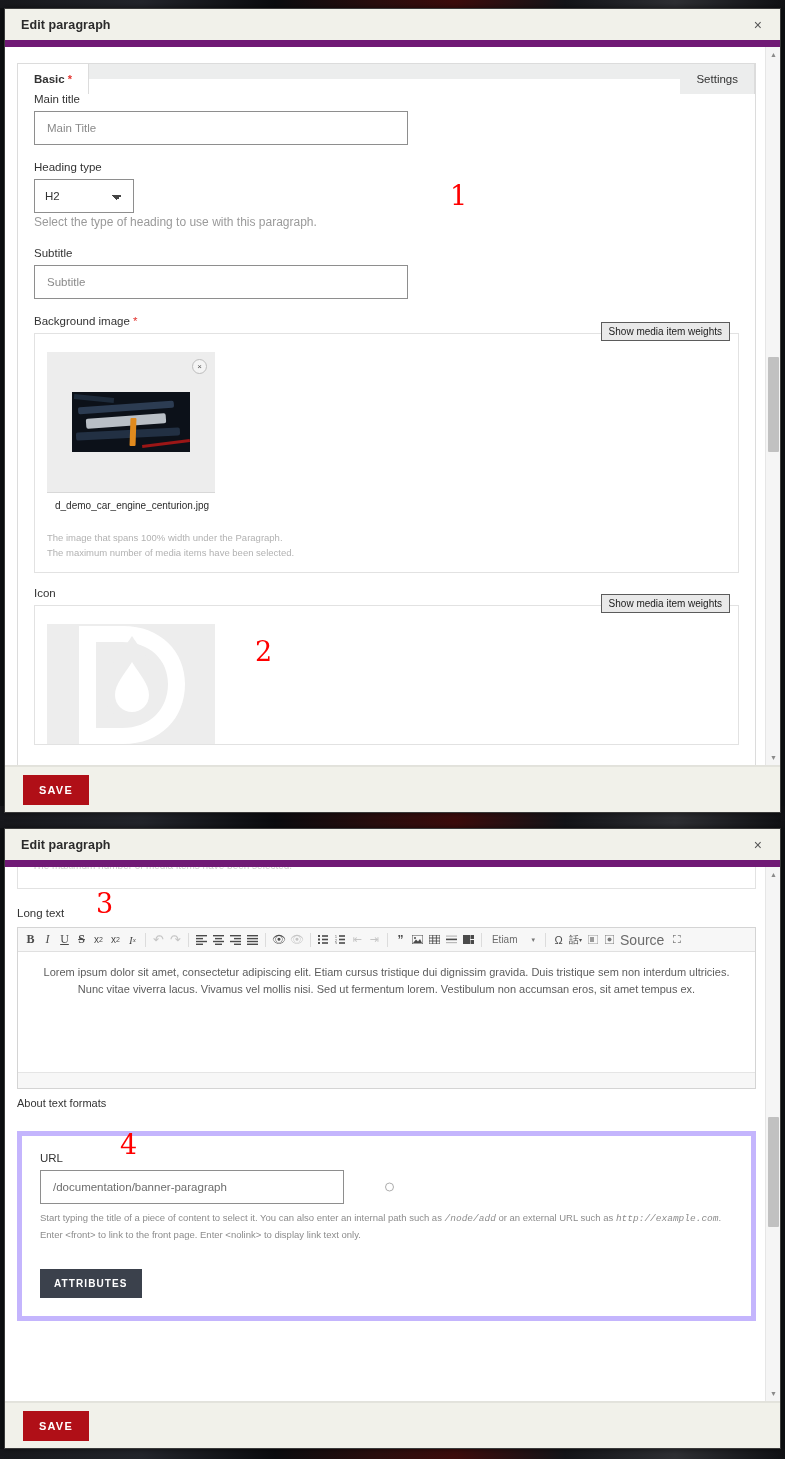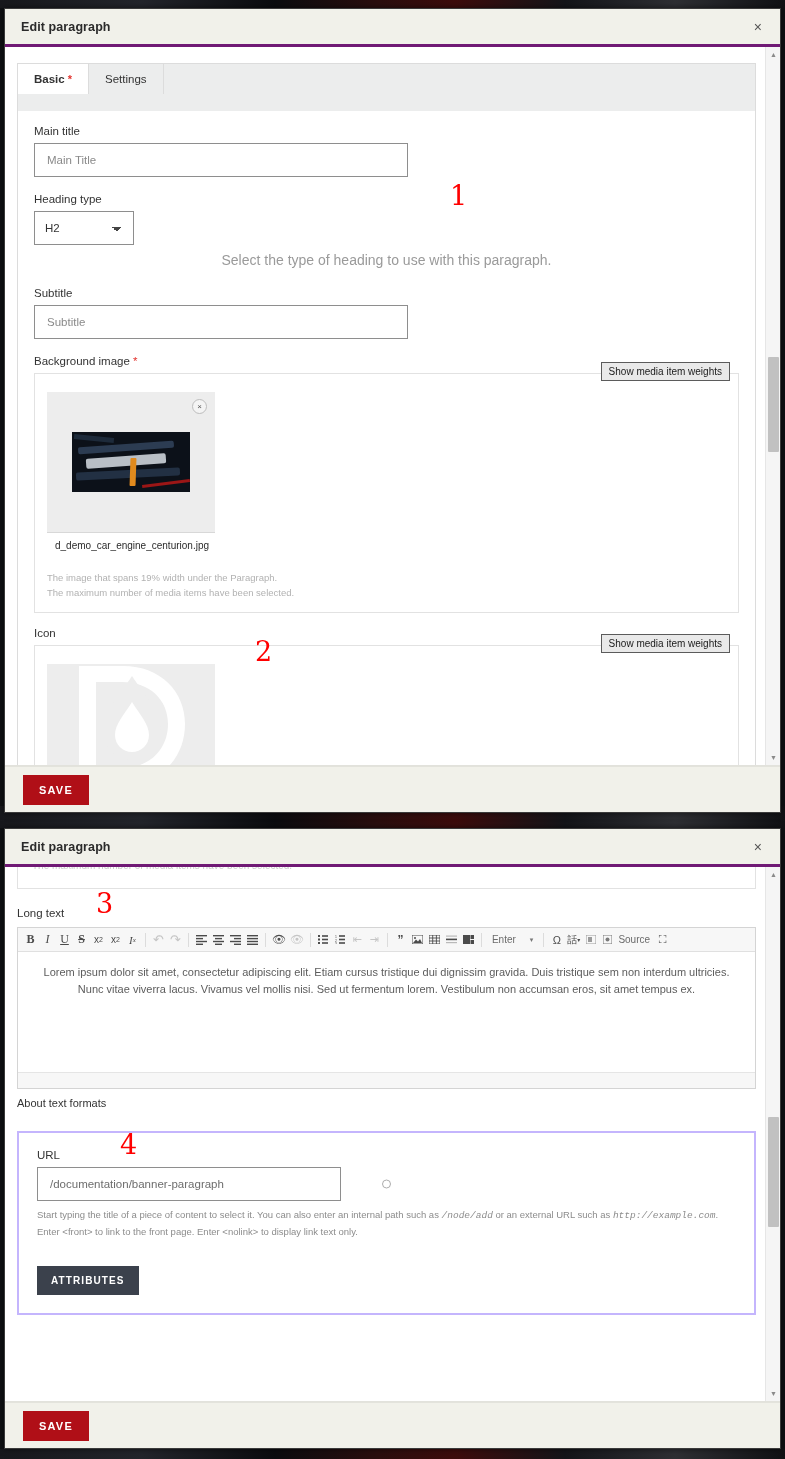--- a/index.html
+++ b/index.html
@@ -20,21 +20,21 @@
   
   .modal {
     position: absolute; left: 4px; width: 777px;
     background: #fff;
     border: 1px solid #3a3a3a;
     box-shadow: 0 0 6px rgba(0,0,0,.55);
     display: flex; flex-direction: column;
     overflow: hidden;
   }
   .modal-header {
-    background: #f1f1ea; border-bottom: 3px solid #701a75;
+    background: #f1f1ea; border-bottom: 7px solid #701a75;
     height: 38px; display: flex; align-items: center;
     padding: 0 14px 0 16px; flex: none;
   }
   .modal-title { font-size: 12.5px; font-weight: bold; color: #2b2b2b; letter-spacing: .1px; }
   .modal-close {
     margin-left: auto; font-size: 14px; color: #555; line-height: 1;
     cursor: pointer; padding: 2px 4px; font-family: "Liberation Sans", sans-serif;
   }
   .modal-body {
     position: relative; flex: 1 1 auto; background: #fff;
@@ -66,21 +66,21 @@
   .vscroll .arrow.down { bottom: 0; }
   .vscroll .thumb {
     position: absolute; left: 2px; width: 11px;
     background: #c1c1c1; border-radius: 1px;
   }
 
   
   .tabs {
     display: flex; background: #eceded;
     border: 1px solid #dcdcdc; border-bottom: none;
-    height: 48px; margin: 6px 0 0 0;
+    height: 16px; margin: 6px 0 0 0; justify-content: space-between;
   }
   .tab {
     padding: 0 16px; height: 30px; line-height: 30px;
     font-size: 11.5px; color: #333; cursor: pointer;
     border-right: 1px solid #dcdcdc; background: #eceded;
   }
   .tab.active { background: #fff; font-weight: bold; }
   .tab .req { color: #e3342f; font-size: 11px; margin-left: 3px; }
   .tabpanel {
     border: 1px solid #dcdcdc; border-top: none;
@@ -103,21 +103,21 @@
     font-size: 11.5px; color: #333; padding: 0 10px;
     font-family: "Liberation Sans", sans-serif;
     -webkit-appearance: none; appearance: none;
     background-image:
       linear-gradient(45deg, transparent 50%, #444 50%),
       linear-gradient(135deg, #444 50%, transparent 50%);
     background-position: calc(100% - 16px) 15px, calc(100% - 11px) 15px;
     background-size: 5px 5px, 5px 5px;
     background-repeat: no-repeat;
   }
-  .desc { font-size: 14px; color: #9a9a9a; margin-top: 5px; line-height: 1.5; text-align: center; }
+  .desc { font-size: 12px; color: #9a9a9a; line-height: 1.5; }
   .field { margin-bottom: 16px; }
 
   
   .media-wrap { position: relative; border: 1px solid #e2e2e2; background: #fff; padding: 14px 12px 12px 12px; }
   .weights-btn {
     position: absolute; top: -12px; right: 8px;
     background: #e9e9e9; border: 1px solid #5b5b5b;
     font-size: 10px; color: #1a1a1a; padding: 3px 7px;
     cursor: pointer; font-family: "Liberation Sans", sans-serif;
   }
@@ -170,21 +170,21 @@
   }
   .cke-combo .car { font-size: 7px; color: #777; }
   .cke-body {
     min-height: 120px; padding: 12px 16px; font-size: 11px;
     color: #5c5c5c; line-height: 1.55; text-align: center;
   }
   .cke-bottom { background: #f7f7f7; border-top: 1px solid #e5e5e5; height: 16px; }
   .about-formats { font-size: 11px; color: #333; margin-top: 8px; }
 
   
-  .fieldset { border: 2px solid #c4b5fd; padding: 16px 18px 18px 18px; margin-top: 10px; }
+  .fieldset { border: 5px solid #c4b5fd; padding: 16px 18px 18px 18px; margin-top: 10px; }
   .fs-legend { font-size: 11.5px; color: #333; margin-bottom: 10px; }
   .url-wrap { position: relative; width: 368px; }
   .url-wrap .throb {
     position: absolute; right: 14px; top: 50%; transform: translateY(-50%);
     width: 9px; height: 9px; border: 1px solid #adadad; border-radius: 50%;
   }
   .btn-attr {
     background: #3b414c; color: #fff; border: none;
     font-size: 10px; font-weight: bold; letter-spacing: 1.1px;
     padding: 9px 14px; cursor: pointer; margin-top: 14px;
@@ -263,21 +263,21 @@
                       <div class="e1"></div>
                       <div class="e2"></div>
                     <div class="e3"></div>
                       <div class="e4"></div>
                       <div class="e5"></div>
                   </div>
                 </div>
                 <div class="media-name">d_demo_car_engine_centurion.jpg</div>
               </div>
               <div class="media-desc">
-                <div>The image that spans 19% width under the Paragraph.</div>
+                <div>The image that spans 100% width under the Paragraph.</div>
                 <div>The maximum number of media items have been selected.</div>
               </div>
             </div>
           </div>
 
           <div class="field" style="margin-bottom:8px;">
             <label class="label">Icon</label>
             <div class="media-wrap" style="padding-top:18px;padding-bottom:0;height:140px;">
               <button class="weights-btn">Show media item weights</button>
               <div class="media-card">
@@ -423,39 +423,39 @@
               </span>
               <span class="cke-btn">
                 <svg width="11" height="9" viewBox="0 0 11 9">
                     <rect width="7" height="9" fill="#4b4b4b"></rect>
                     <rect x="7.5" width="3.5" height="4" fill="#4b4b4b"></rect>
                     <rect x="7.5" y="5" width="3.5" height="4" fill="#4b4b4b"></rect>
                   </svg>
               </span>
               <span class="cke-sep"></span>
               <span class="cke-combo">
-                <span>Enter</span>
+                <span>Etiam</span>
                 <span class="car">▾</span>
               </span>
               <span class="cke-sep"></span>
               <span class="cke-btn" style="font-size:11px;">Ω</span>
               <span class="cke-btn" style="font-size:10px;">話<span style="font-size:6px;">▾</span></span>
               <span class="cke-btn">
                 <svg width="10" height="9" viewBox="0 0 10 9">
                     <rect width="10" height="9" fill="none" stroke="#9a9a9a" stroke-width="1"></rect>
                     <rect x="2" y="2" width="4" height="5" fill="#9a9a9a"></rect>
                   </svg>
               </span>
               <span class="cke-btn">
                 <svg width="9" height="9" viewBox="0 0 9 9">
                     <rect width="9" height="9" fill="none" stroke="#7b7b7b" stroke-width="1"></rect>
                     <circle cx="4.5" cy="4.5" r="2" fill="#7b7b7b"></circle>
                   </svg>
               </span>
-              <span class="cke-btn" style="font-size:10px;color:#6b6b6b;min-width:auto;padding:0 4px 0 2px;">Source</span>
+              <span class="cke-btn" style="font-size:14px;color:#6b6b6b;min-width:auto;padding:0 4px 0 2px;">Source</span>
               <span class="cke-btn" style="font-size:11px;">⛶</span>
             </div>
 
             <div class="cke-body">Lorem ipsum dolor sit amet, consectetur adipiscing elit. Etiam cursus tristique dui dignissim gravida. Duis tristique sem non interdum ultricies. Nunc vitae viverra lacus. Vivamus vel mollis nisi. Sed ut fermentum lorem. Vestibulum non accumsan eros, sit amet tempus ex.</div>
             <div class="cke-bottom"></div>
           </div>
 
           <div class="about-formats">About text formats</div>
         </div>
 

